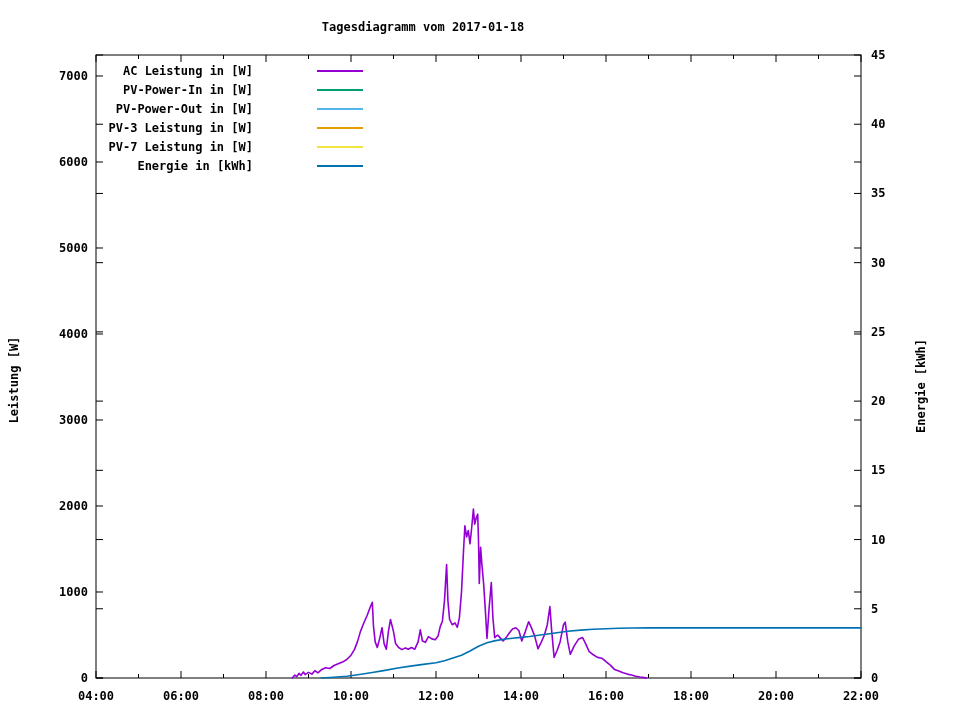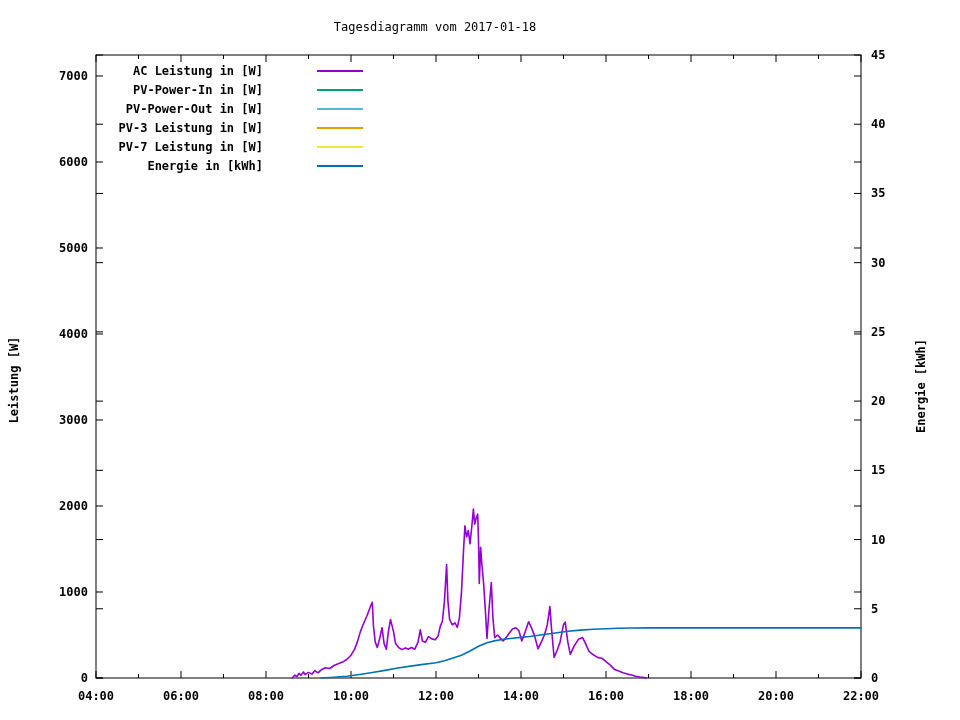--- a/index.html
+++ b/index.html
@@ -1,26 +1,26 @@
 <!DOCTYPE html>
 <html><head>
 <meta charset="utf-8">
 <style>
   html,body{margin:0;padding:0;background:#fff;}
   .canvas{position:relative;width:960px;height:720px;background:#ffffff;overflow:hidden;
           font-family:"DejaVu Sans Mono",monospace;color:#000;}
-  .chart-title{position:absolute;left:435px;top:20px;transform:translateX(-50%);
-               font-size:12px;font-weight:normal;white-space:nowrap;}
+  .chart-title{position:absolute;left:423px;top:20px;transform:translateX(-50%);
+               font-size:12px;font-weight:bold;white-space:nowrap;}
   .axis-label{position:absolute;width:200px;height:16px;line-height:16px;text-align:center;
               font-size:12px;font-weight:bold;transform:rotate(-90deg);white-space:nowrap;}
   .axis-label.left{left:-86px;top:372px;}
   .axis-label.right{left:821px;top:378px;}
   .legend{position:absolute;left:0;top:0;width:960px;height:0;}
   .legend-row{position:absolute;height:16px;}
-  .legend-label{position:absolute;left:70px;width:193px;height:16px;line-height:16px;
+  .legend-label{position:absolute;left:60px;width:193px;height:16px;line-height:16px;
                 text-align:right;font-size:12px;font-weight:bold;white-space:nowrap;}
   .legend-swatch{position:absolute;left:317px;width:46px;height:2px;background:#000;}
   svg{position:absolute;left:0;top:0;}
 </style>
 </head>
 <body>
 
 <div class="canvas">
 
   <svg id="plot" width="960" height="720">

